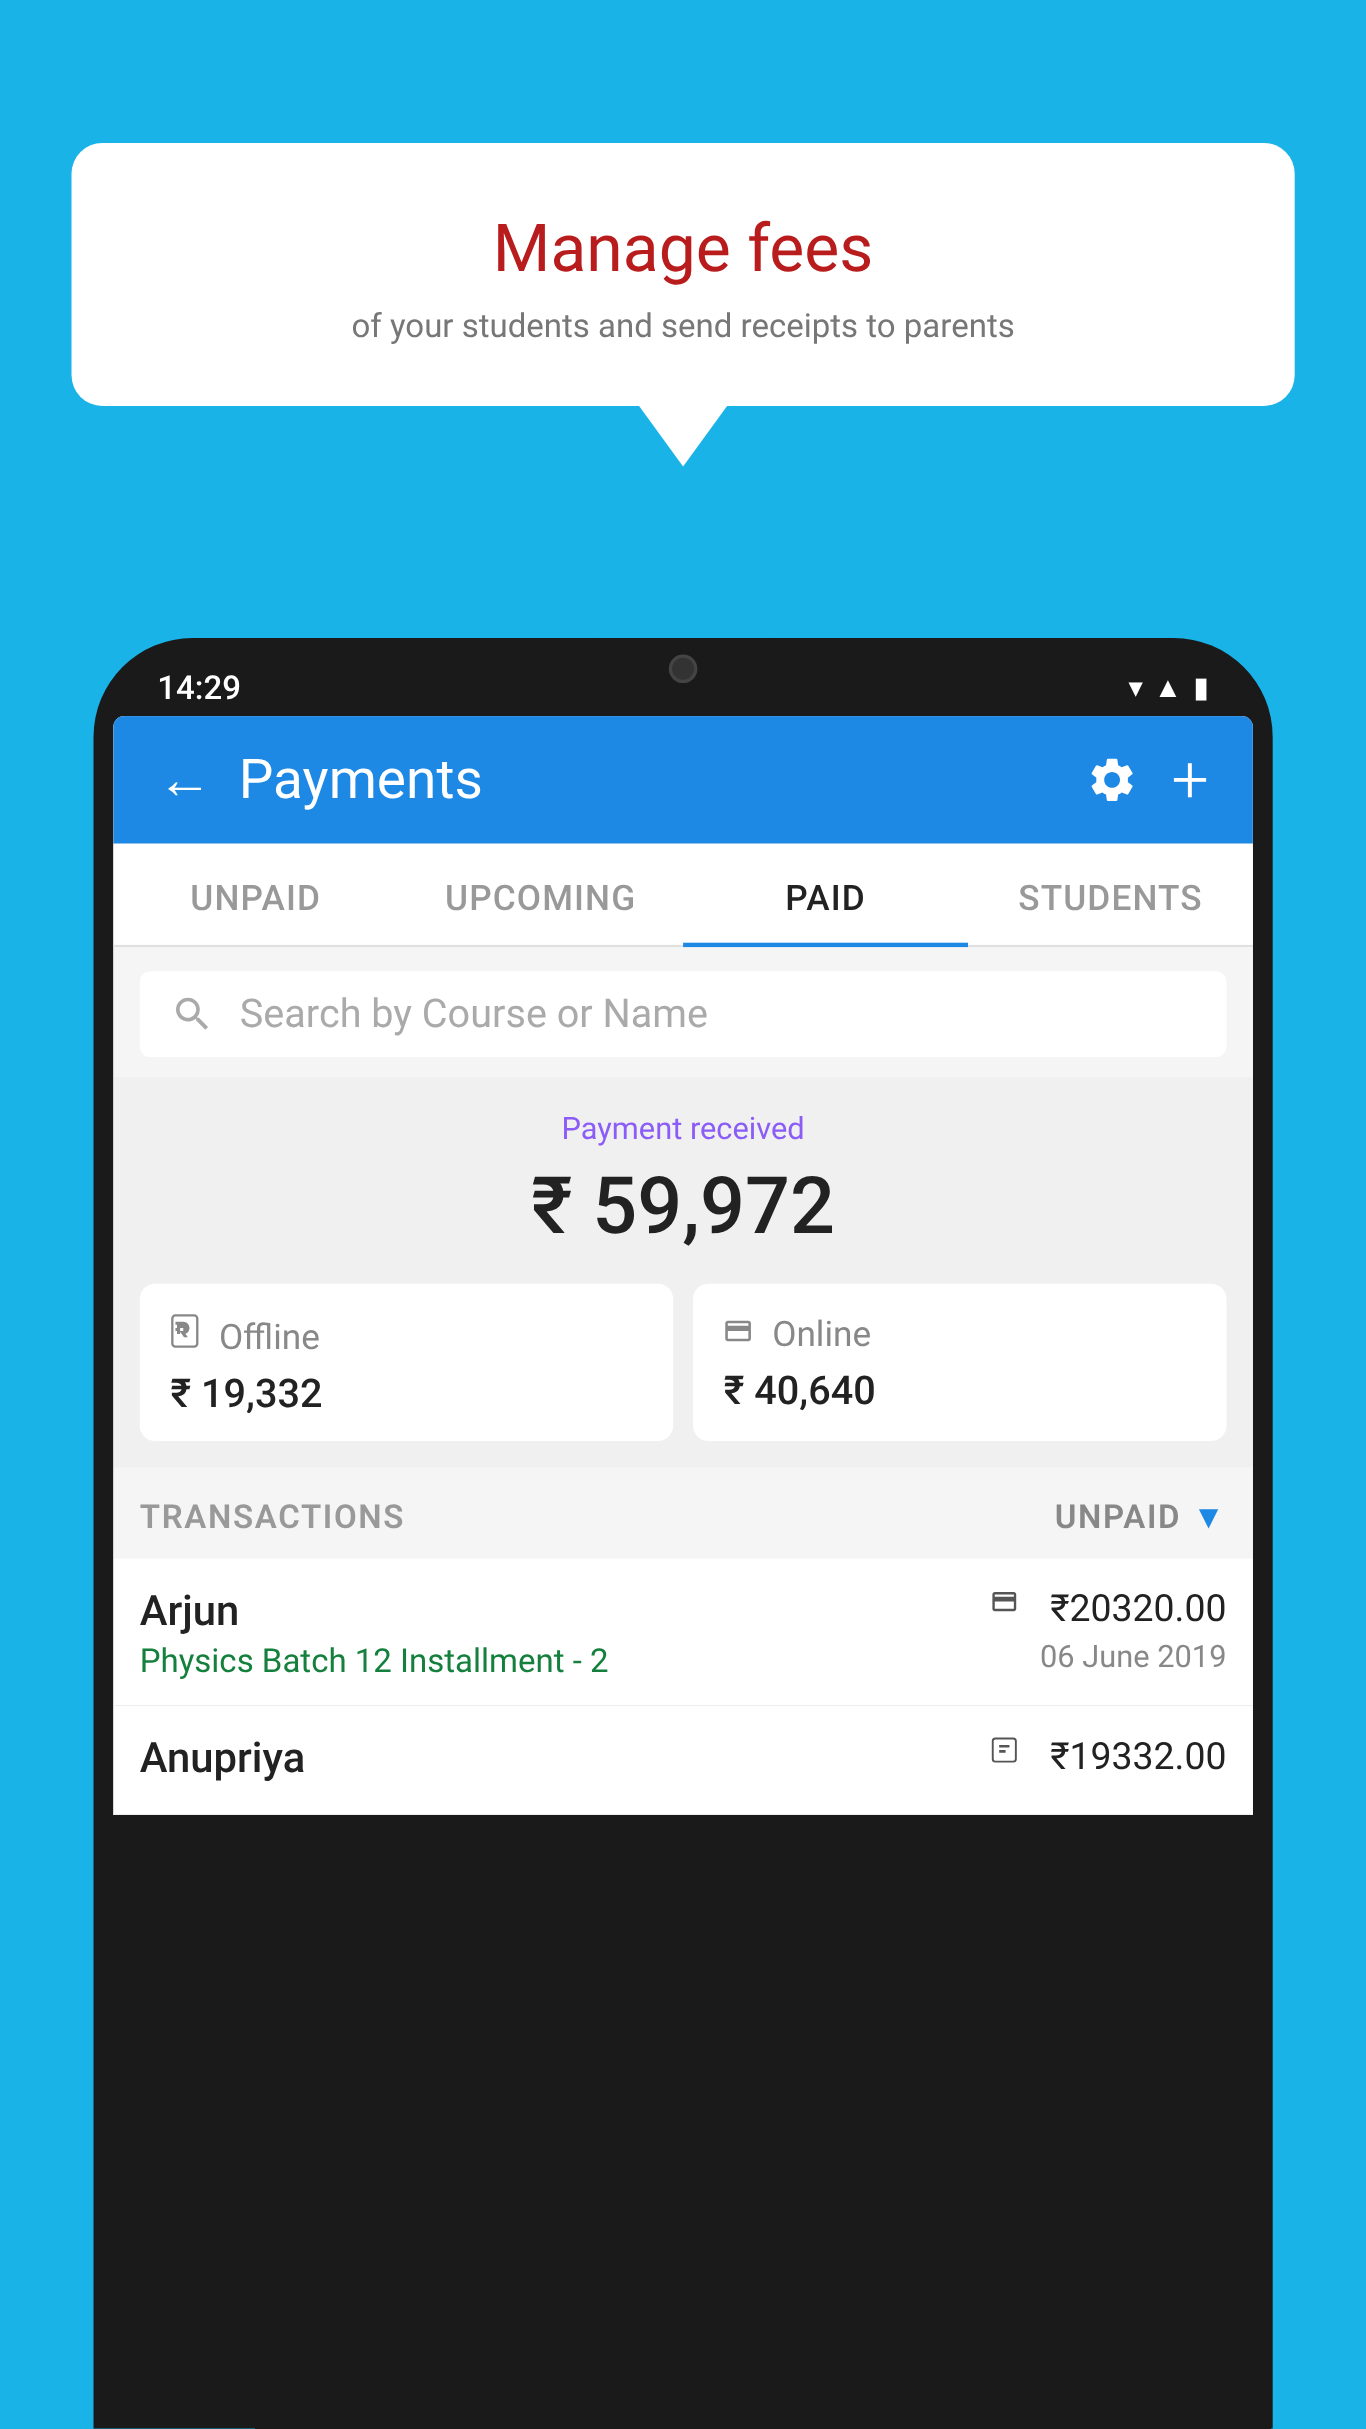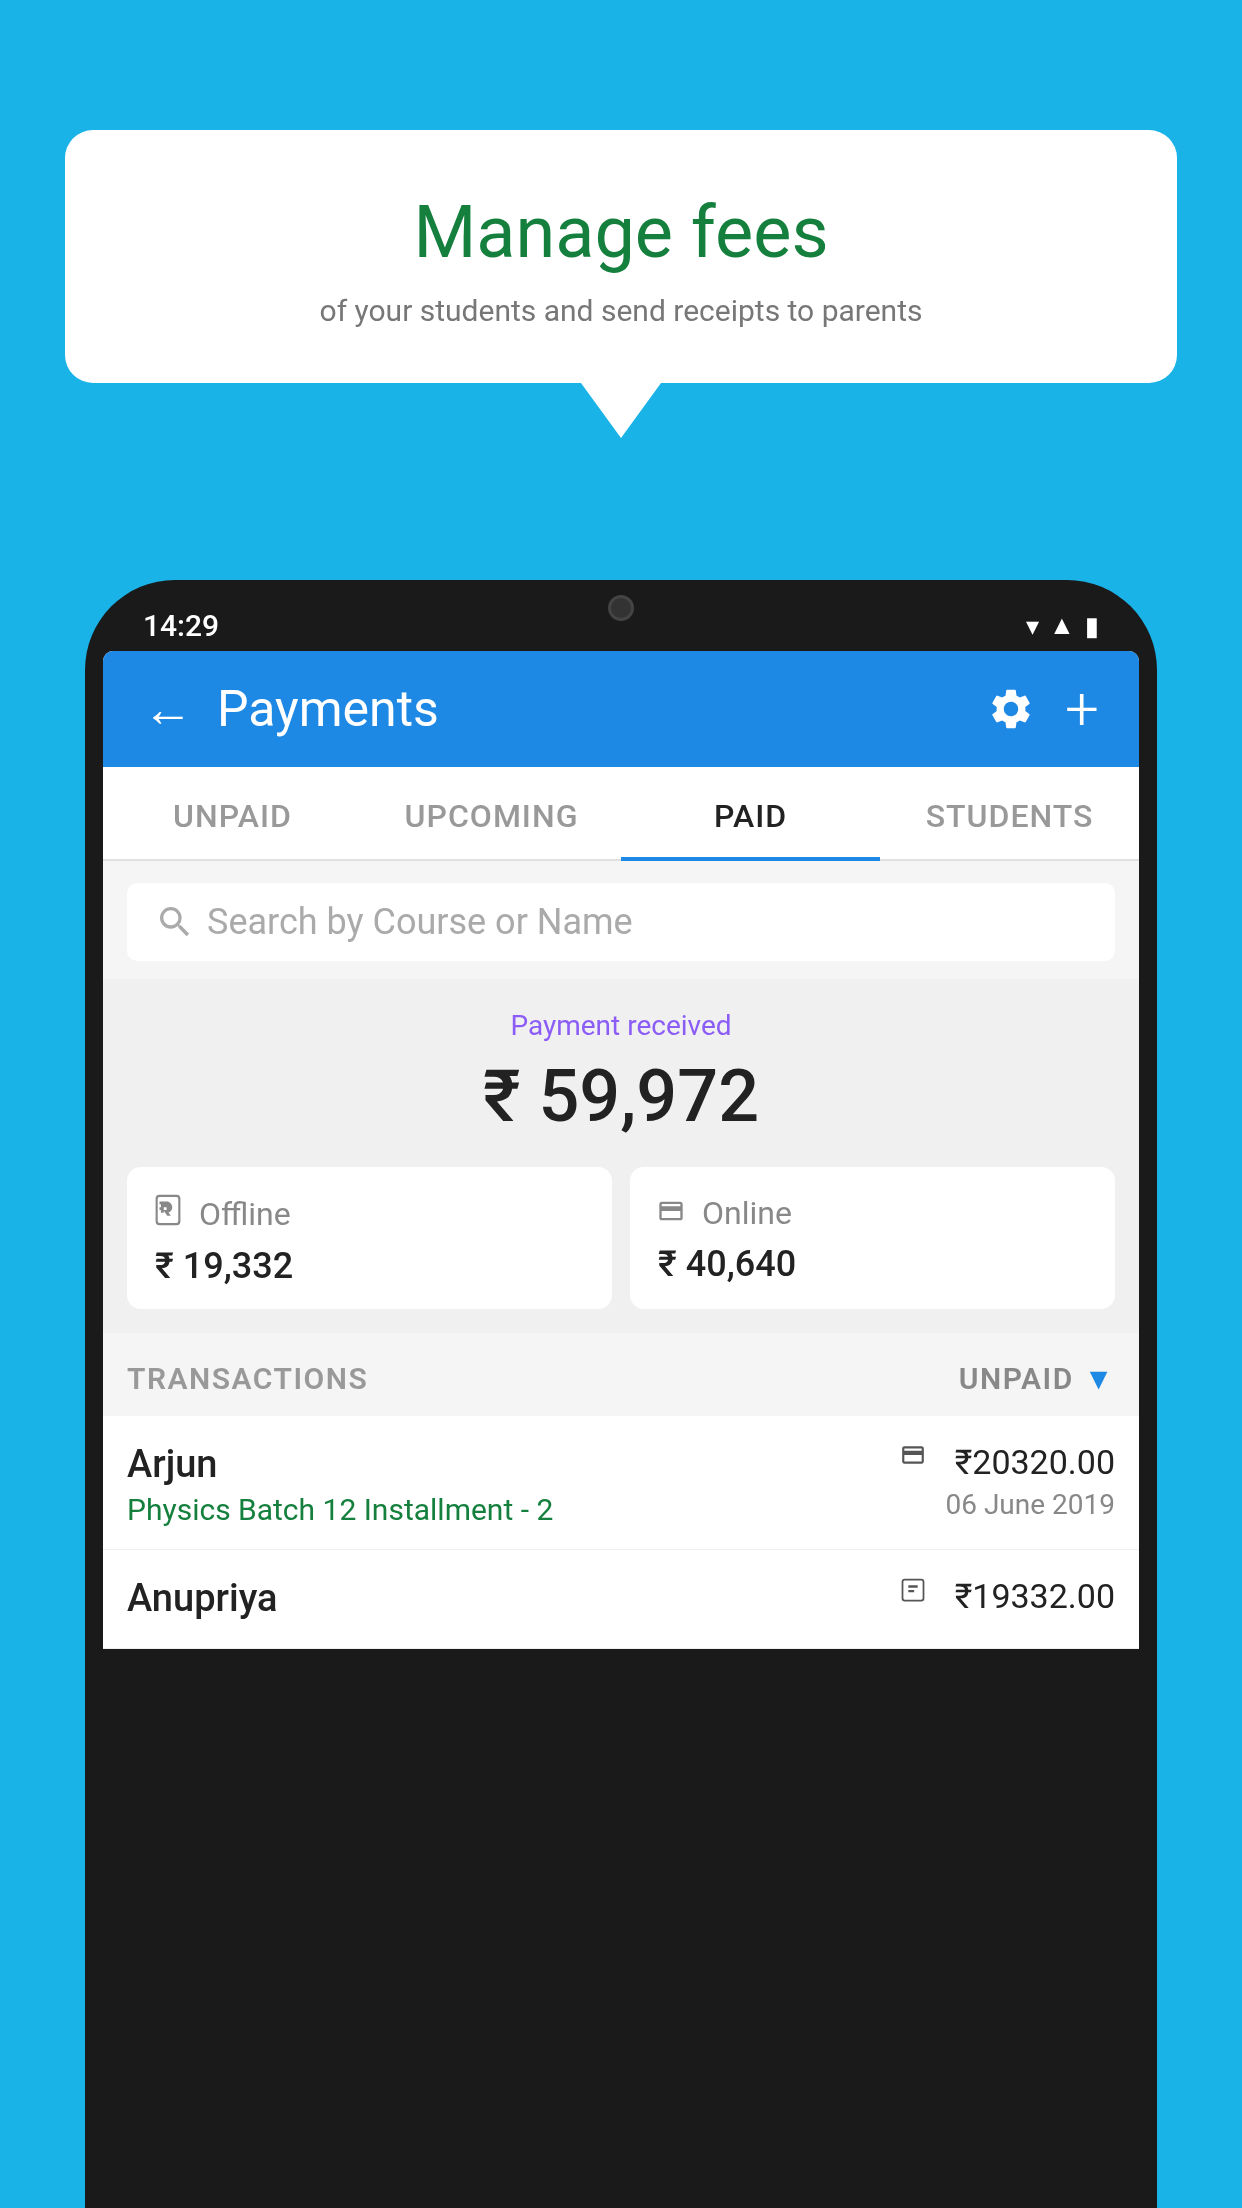--- a/index.html
+++ b/index.html
@@ -27,22 +27,22 @@
 
     .speech-bubble {
       background: #fff;
       border-radius: 28px;
       padding: 60px 70px 55px;
       width: 100%;
       text-align: center;
     }
 
     .bubble-title {
-      font-size: 72px;
-      color: #15803d;
+      font-size: 60px;
+      color: #b91c1c;
       font-weight: 400;
       margin-bottom: 18px;
     }
 
     .bubble-subtitle {
       font-size: 30px;
       color: #777;
       font-weight: 400;
     }
 
@@ -214,21 +214,21 @@
       background: #f5f5f5;
       padding: 22px 24px 18px;
     }
 
     .search-bar {
       background: #fff;
       border-radius: 10px;
       display: flex;
       align-items: center;
       padding: 18px 28px;
-      gap: 12px;
+      gap: 23px;
     }
 
     .search-icon-svg {
       width: 40px;
       height: 40px;
       fill: #aaa;
       flex-shrink: 0;
     }
 
     .search-placeholder {

